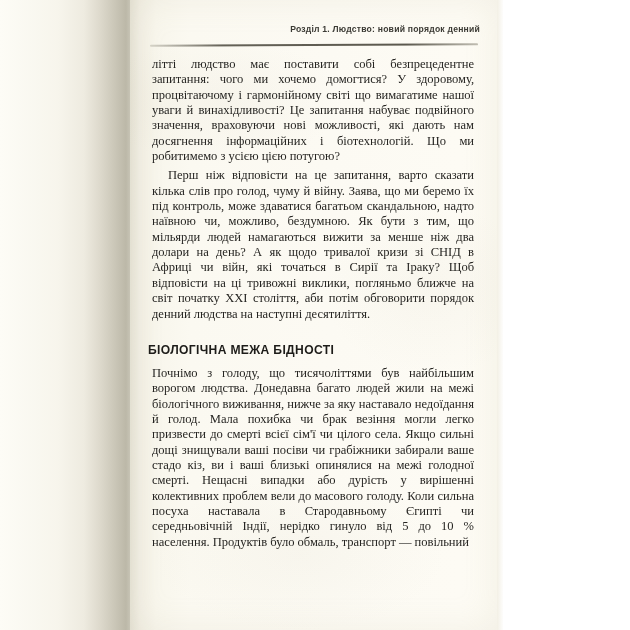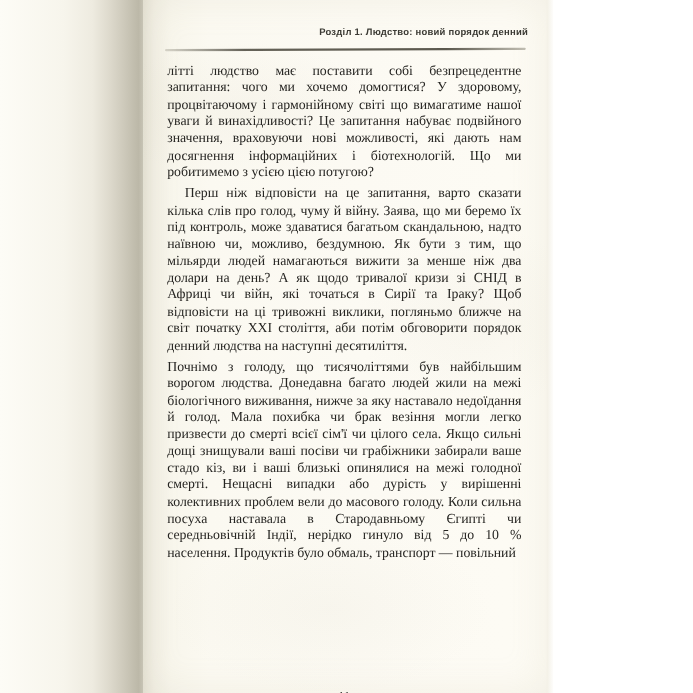--- a/index.html
+++ b/index.html
@@ -189,20 +189,21 @@
     <div class="running-head">Розділ 1. Людство: новий порядок денний</div>
 
     <div class="head-rule"></div>
 
     <div class="body-col">
 
       <p class="para">літті людство має поставити собі безпрецедентне запитання: чого ми хочемо домогтися? У здоровому, процвітаючому і гармонійному світі що вимагатиме нашої уваги й винахідливості? Це запитання набуває подвійного значення, враховуючи нові можливості, які дають нам досягнення інформаційних і біотехнологій. Що ми робитимемо з усією цією потугою?</p>
 
       <p class="para indent">Перш ніж відповісти на це запитання, варто сказати кілька слів про голод, чуму й війну. Заява, що ми беремо їх під контроль, може здаватися багатьом скандальною, надто наївною чи, можливо, бездумною. Як бути з тим, що мільярди людей намагаються вижити за менше ніж два долари на день? А як щодо тривалої кризи зі СНІД в Африці чи війн, які точаться в Сирії та Іраку? Щоб відповісти на ці тривожні виклики, погляньмо ближче на світ початку XXI століття, аби потім обговорити порядок денний людства на наступні десятиліття.</p>
 
+      <h2 class="section-head">БІОЛОГІЧНА МЕЖА БІДНОСТІ</h2>
 
       <p class="para">Почнімо з голоду, що тисячоліттями був найбільшим ворогом людства. Донедавна багато людей жили на межі біологічного виживання, нижче за яку наставало недоїдання й голод. Мала похибка чи брак везіння могли легко призвести до смерті всієї сім'ї чи цілого села. Якщо сильні дощі знищували ваші посіви чи грабіжники забирали ваше стадо кіз, ви і ваші близькі опинялися на межі голодної смерті. Нещасні випадки або дурість у вирішенні колективних проблем вели до масового голоду. Коли сильна посуха наставала в Стародавньому Єгипті чи середньовічній Індії, нерідко гинуло від 5 до 10 % населення. Продуктів було обмаль, транспорт — повільний</p>
 
     </div>
 
     <div class="folio">11</div>
 
   </div>
 </div>
 

